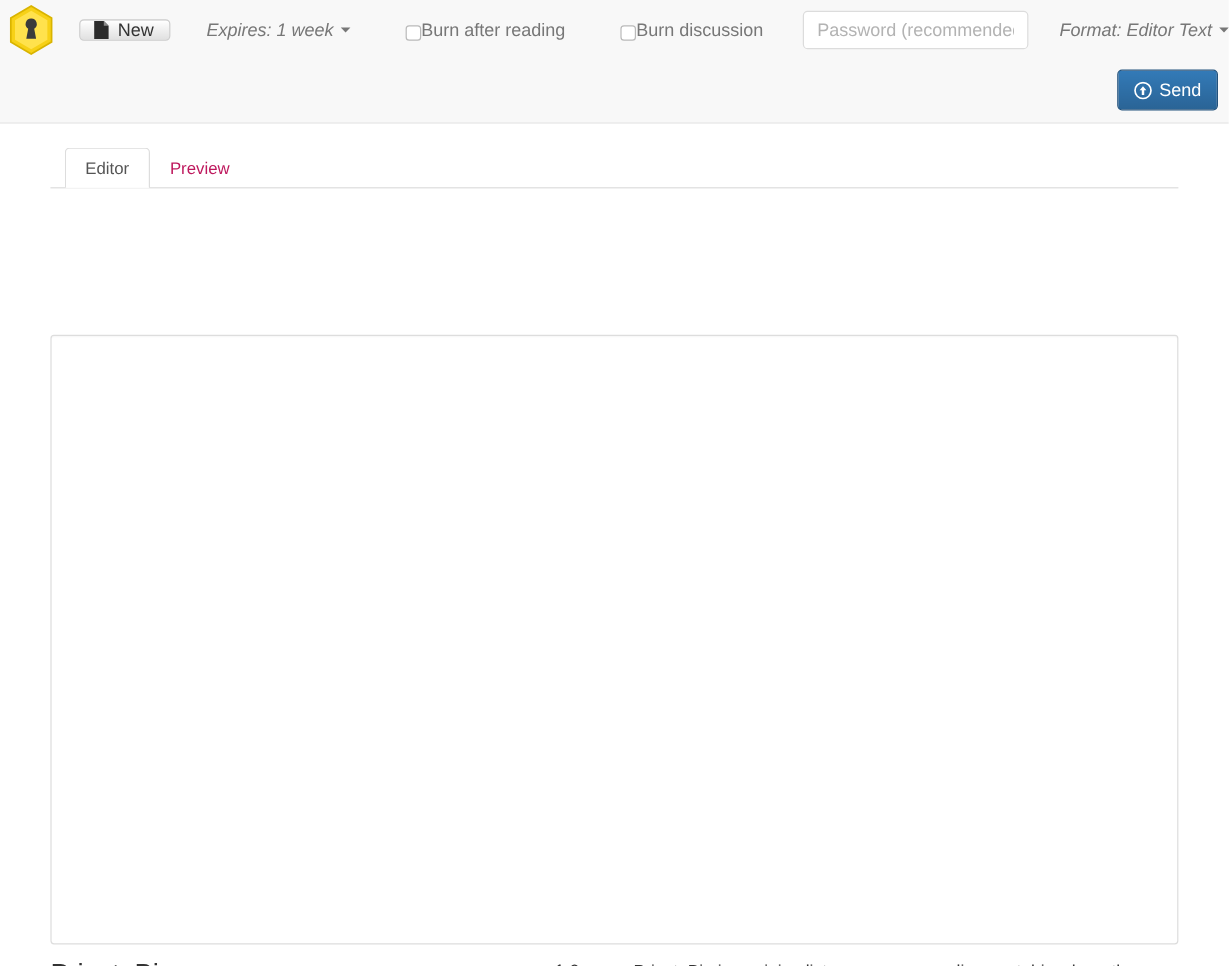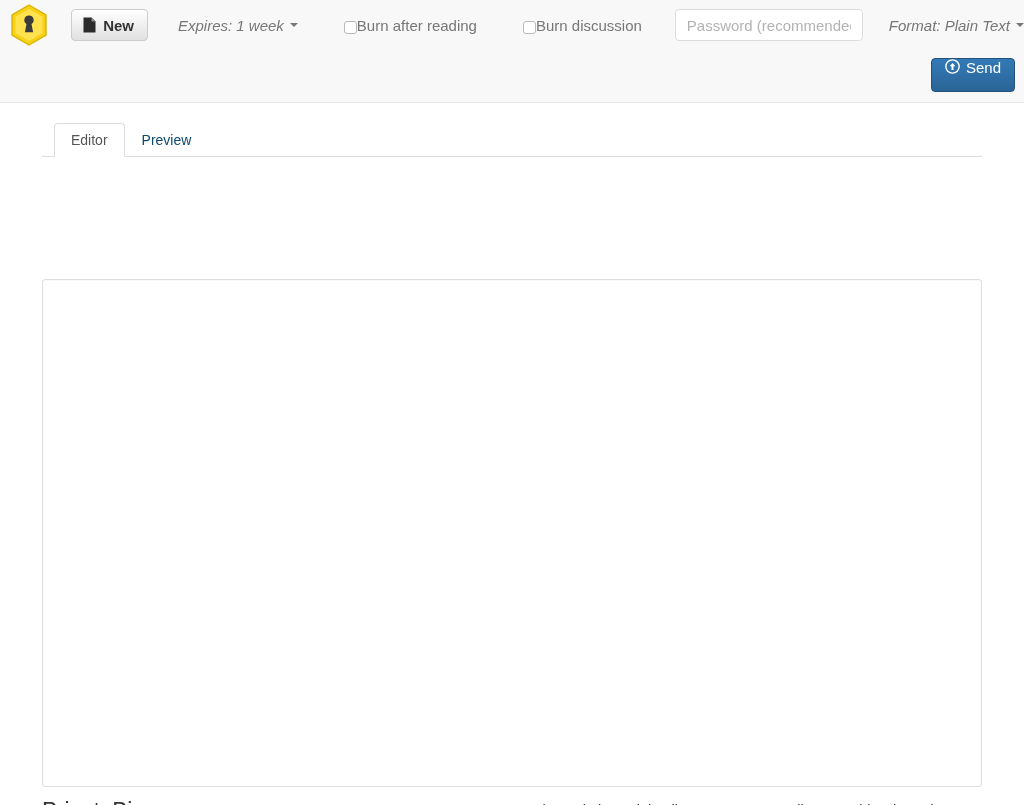--- a/index.html
+++ b/index.html
@@ -32,33 +32,32 @@
     height: 50px;
     display: flex;
     align-items: center;
     justify-content: center;
     margin-left: 6px;
   }
   .hex-logo { display: block; }
 
   .btn-new {
     margin-left: 20px;
-    height: 32px;
+    height: 18px;
     padding: 0 13px 0 11px;
     display: inline-flex;
     align-items: center;
     gap: 7px;
     background: linear-gradient(to bottom, #ffffff 0%, #e0e0e0 100%);
     border: 1px solid #cccccc;
     border-radius: 4px;
     font-size: 15px;
     color: #333333;
     cursor: pointer;
     box-shadow: inset 0 1px 0 rgba(255,255,255,.8);
-    font-weight: bold;
   }
   .file-icon { display: block; }
 
   .nav-link-drop {
     margin-left: 30px;
     font-size: 15px;
     color: #777777;
     cursor: pointer;
     white-space: nowrap;
     display: inline-flex;
@@ -116,20 +115,21 @@
     position: absolute;
     right: 0; top: 50px;
     width: 1024px; height: 53px;
   }
   .btn-send {
     position: absolute;
     right: 9px; top: 8px;
     height: 34px;
     padding: 0 13px;
     display: inline-flex;
+    align-items: center;
     gap: 6px;
     background: linear-gradient(to bottom, #337ab7 0%, #2a6496 100%);
     border: 1px solid #23527c;
     border-radius: 4px;
     color: #ffffff;
     font-size: 15px;
     cursor: pointer;
   }
   .upload-icon { display: block; }
 
@@ -147,21 +147,21 @@
     padding-left: 12px;
   }
   .tab {
     padding: 8px 16px;
     font-size: 14px;
     line-height: 16px;
     cursor: pointer;
     border: 1px solid transparent;
     border-radius: 4px 4px 0 0;
     margin-bottom: -1px;
-    color: #0c4a6e;
+    color: #be185d;
     background: transparent;
   }
   .tab.active {
     color: #555555;
     background: #ffffff;
     border-color: #dddddd #dddddd #ffffff;
     cursor: default;
   }
 
   .editor-area {
@@ -247,21 +247,21 @@
     </label>
 
     <label class="checkbox-item">
       <input type="checkbox" class="cbx" style="">
       <span>Burn discussion</span>
     </label>
 
     <input type="text" class="pw-input" placeholder="Password (recommended)" style="">
 
     <span class="nav-link-drop format-drop">
-      <span>Format: Plain Text</span>
+      <span>Format: Editor Text</span>
       <span class="caret"></span>
     </span>
 
   </div>
 
   <div class="nav-row-bottom">
     <button class="btn-send">
       <svg class="upload-icon" width="15" height="15" viewBox="0 0 16 16">
         <circle cx="8" cy="8" r="7.1" fill="none" stroke="#ffffff" stroke-width="1.5"></circle>
         <path d="M8 4.2 l3 3.4 h-1.9 v4.2 h-2.2 v-4.2 h-1.9 z" fill="#ffffff"></path>

